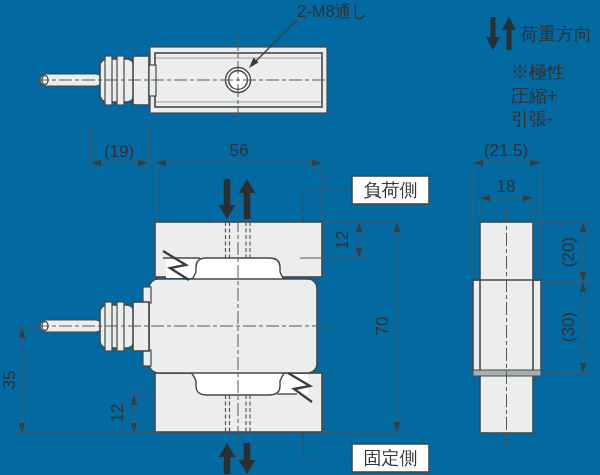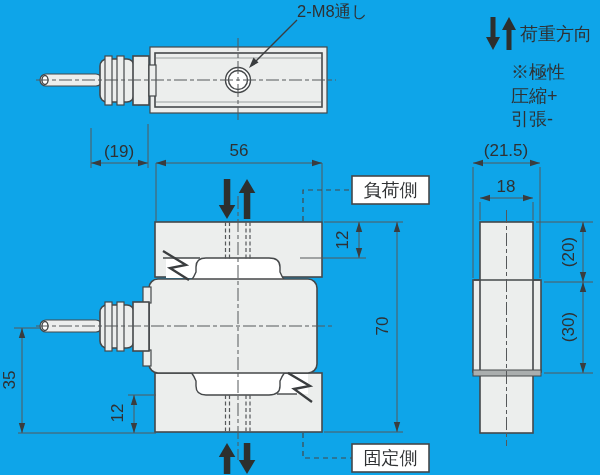--- a/index.html
+++ b/index.html
@@ -1,16 +1,16 @@
 <!DOCTYPE html>
 <html><head>
 <meta charset="utf-8">
 <style>
   html,body{margin:0;padding:0;background:#ffffff;}
-  .canvas{position:relative;width:600px;height:475px;background:#0ea5e9;overflow:hidden;
+  .canvas{position:relative;width:600px;height:475px;background:#0369a1;overflow:hidden;
           font-family:"Liberation Sans",sans-serif;}
   svg{display:block;}
   .outline{fill:#eceeed;stroke:#45484a;stroke-width:1.6;}
   .thin{fill:#eceeed;stroke:#45484a;stroke-width:1.2;}
   .white{fill:#ffffff;stroke:#45484a;stroke-width:1.4;}
   .nofill{fill:none;stroke:#45484a;stroke-width:1.4;}
   .ext{stroke:#55585a;stroke-width:1;fill:none;}
   .center{stroke:#55585a;stroke-width:1;fill:none;stroke-dasharray:13 3 4 3;}
   .hidden{stroke:#55585a;stroke-width:1.2;fill:none;stroke-dasharray:4 2.5;}
   .dashlead{stroke:#45484a;stroke-width:1.2;fill:none;stroke-dasharray:5 4;}

